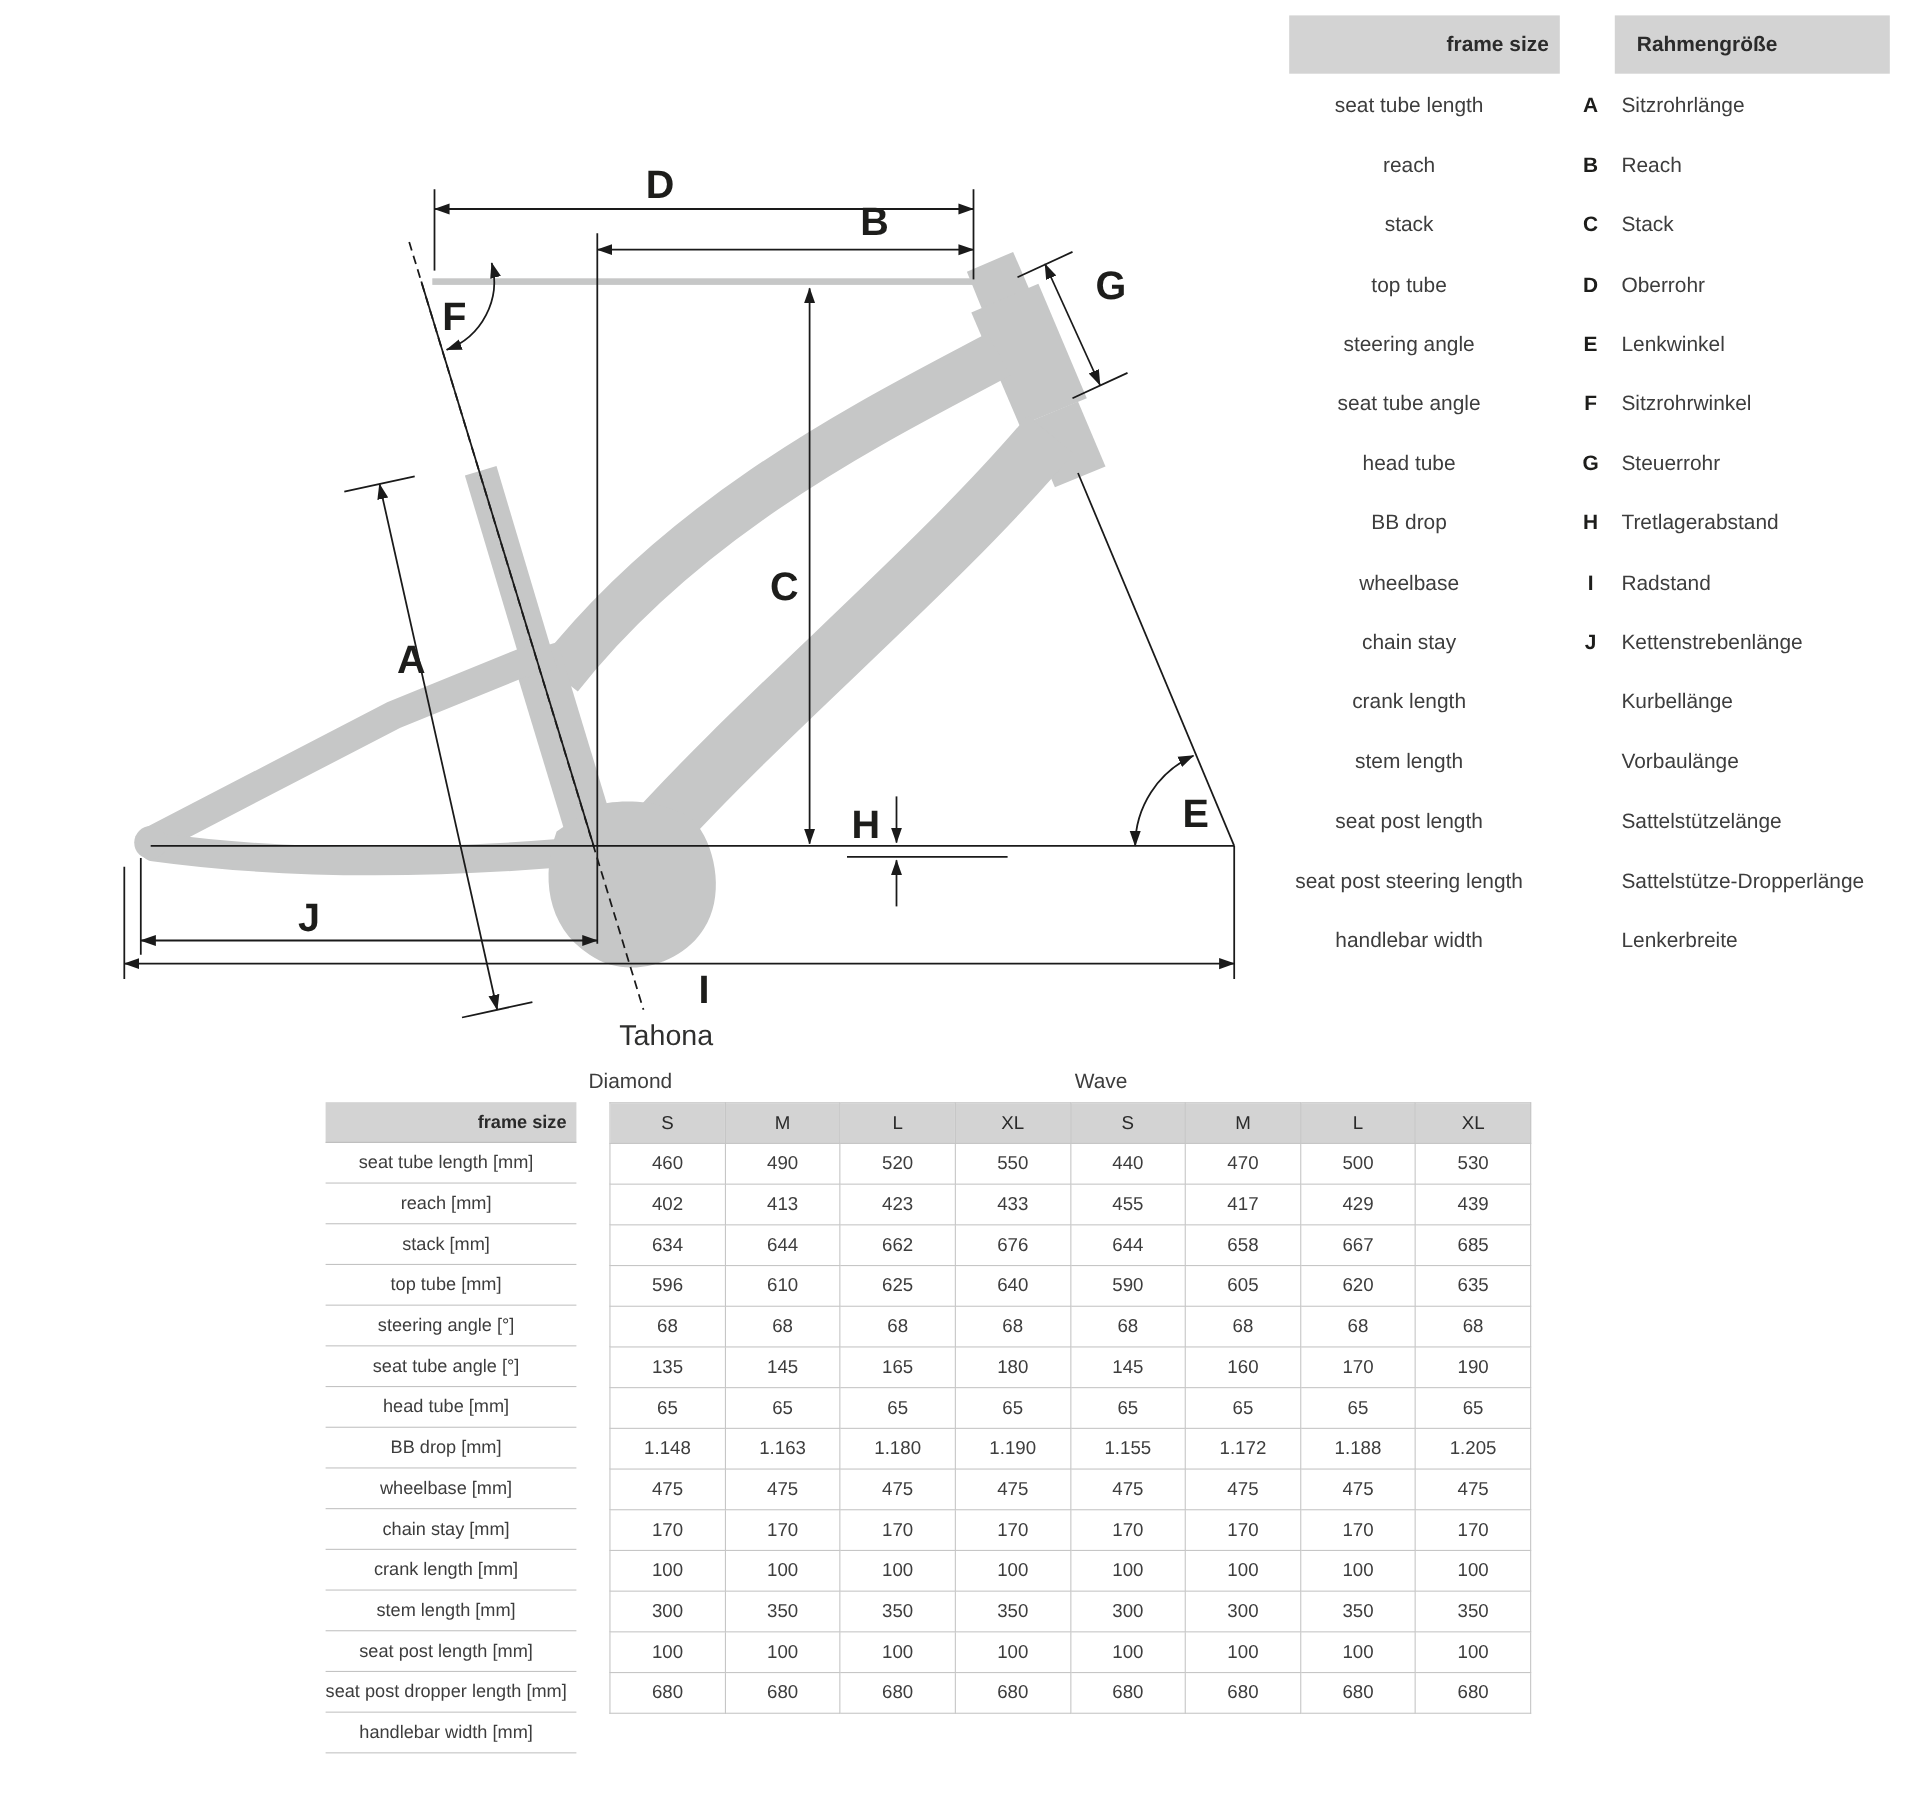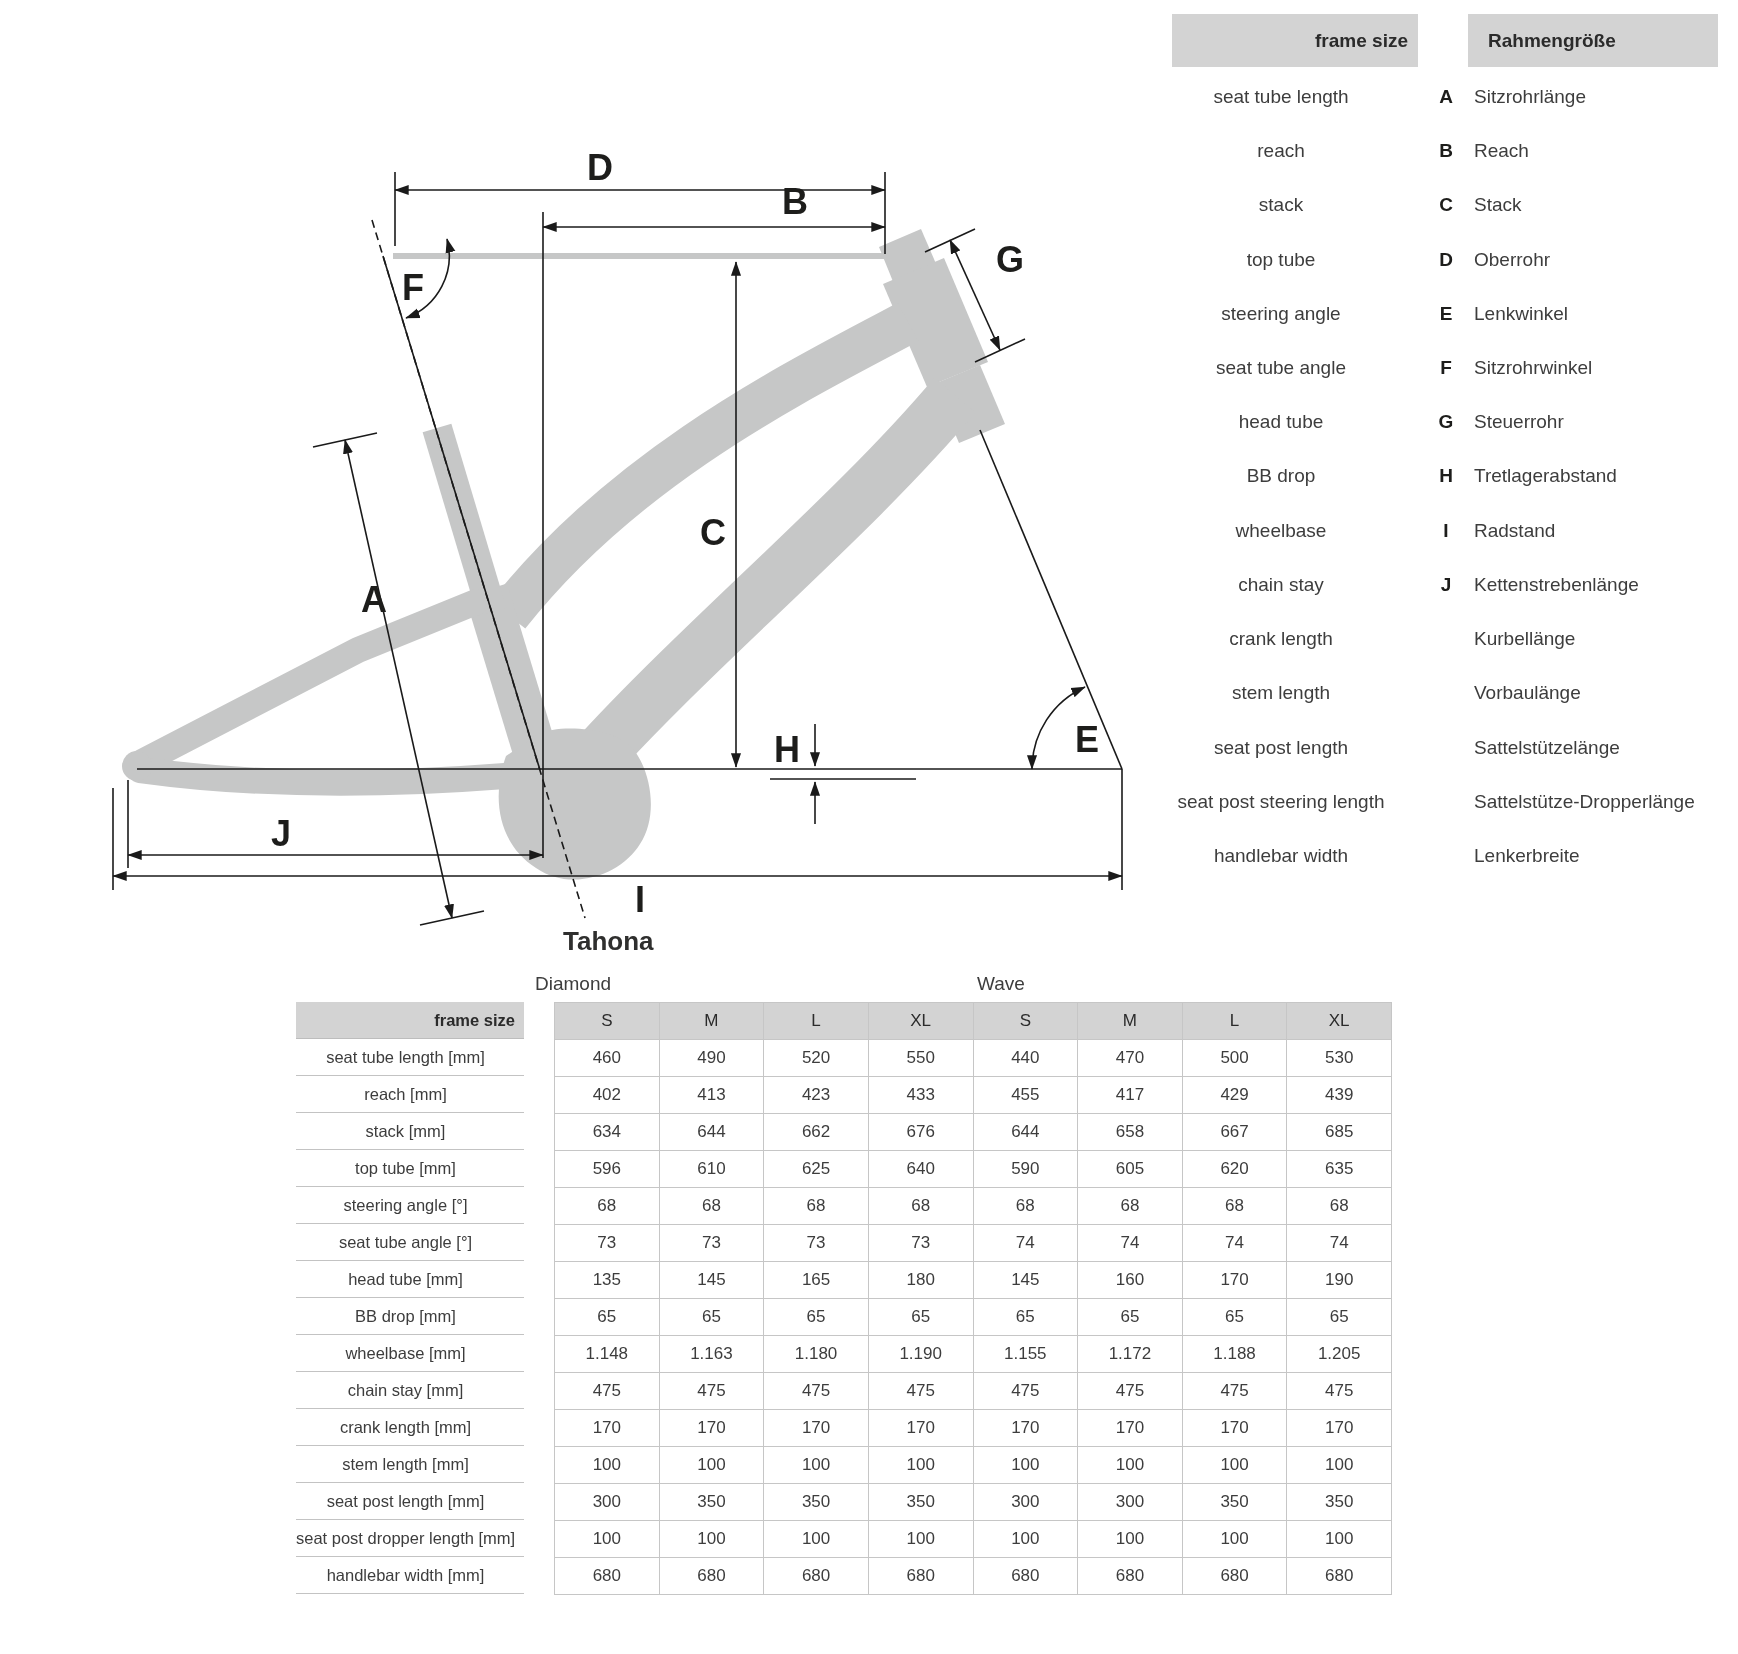--- a/index.html
+++ b/index.html
@@ -10,21 +10,21 @@
   .lhead{position:absolute;top:14px;height:53px;line-height:53px;background:#d3d3d3;
          font-size:19px;font-weight:bold;color:#2b2b2b;box-sizing:border-box}
   #lhead-en{left:1172px;width:246px;text-align:right;padding-right:10px}
   #lhead-de{left:1468px;width:250px;padding-left:20px}
   .lrow{position:absolute;left:0;height:26px;line-height:26px;font-size:19px}
   .len{position:absolute;left:1150px;width:262px;text-align:center;white-space:nowrap}
   .llt{position:absolute;left:1427px;width:38px;text-align:center;font-weight:bold;color:#1d1d1b}
   .lde{position:absolute;left:1474px;width:262px;white-space:nowrap}
 
   
-  #tahona-title{position:absolute;left:563px;top:926px;font-size:26px;font-weight:bold;color:#2f2f2e}
+  #tahona-title{position:absolute;left:563px;top:926px;font-size:26px;font-weight:normal;color:#2f2f2e}
   .group-label{position:absolute;top:973px;font-size:19px}
   #grp-diamond{left:535px}
   #grp-wave{left:977px}
 
   #row-labels{position:absolute;left:296px;top:1002px;width:228px}
   #row-labels .rhead{height:36px;line-height:36px;background:#d3d3d3;font-weight:bold;color:#2b2b2b;
         text-align:right;padding-right:9px;font-size:16.5px;border-bottom:1px solid #bdbdbd}
   #row-labels .rlabel{height:36px;line-height:36px;border-bottom:1px solid #c3c3c3;
         text-align:center;padding-right:9px;font-size:16.5px;white-space:nowrap}
 
@@ -286,30 +286,20 @@
           <td>68</td>
           <td>68</td>
           <td>68</td>
           <td>68</td>
           <td>68</td>
           <td>68</td>
           <td>68</td>
           <td>68</td>
         </tr>
         <tr>
-          <td>73</td>
-          <td>73</td>
-          <td>73</td>
-          <td>73</td>
-          <td>74</td>
-          <td>74</td>
-          <td>74</td>
-          <td>74</td>
-        </tr>
-        <tr>
           <td>135</td>
           <td>145</td>
           <td>165</td>
           <td>180</td>
           <td>145</td>
           <td>160</td>
           <td>170</td>
           <td>190</td>
         </tr>
         <tr>

